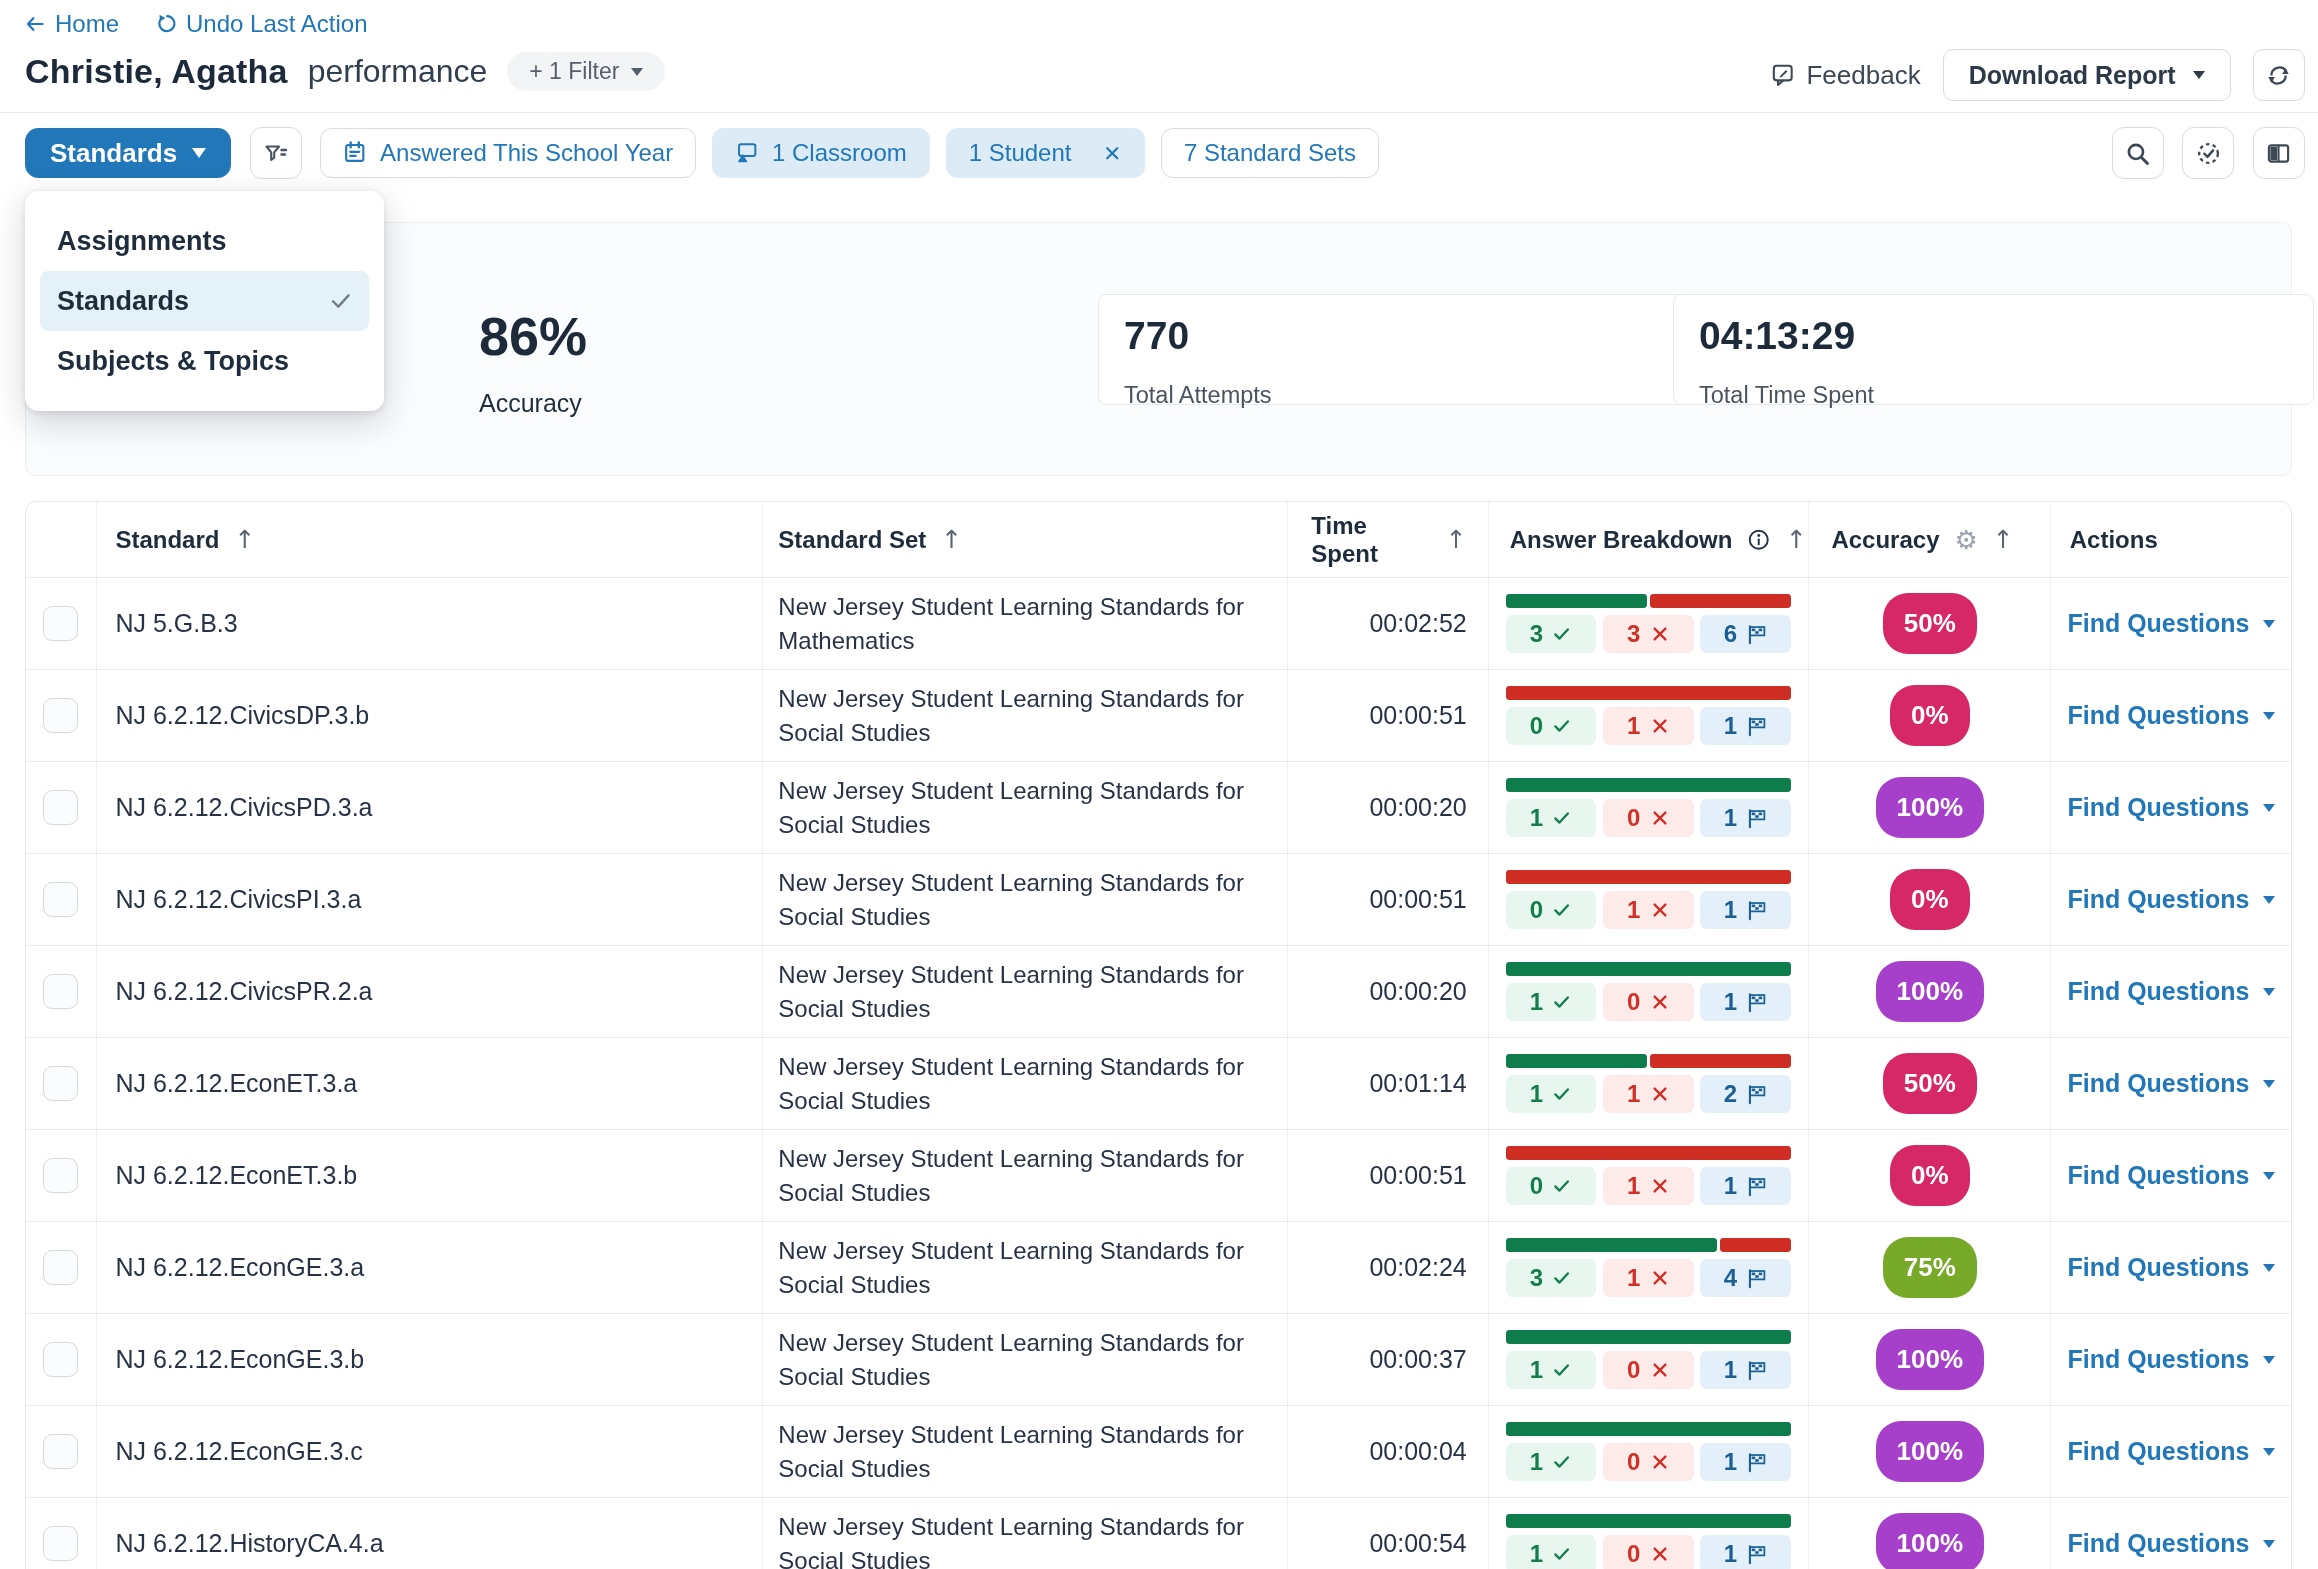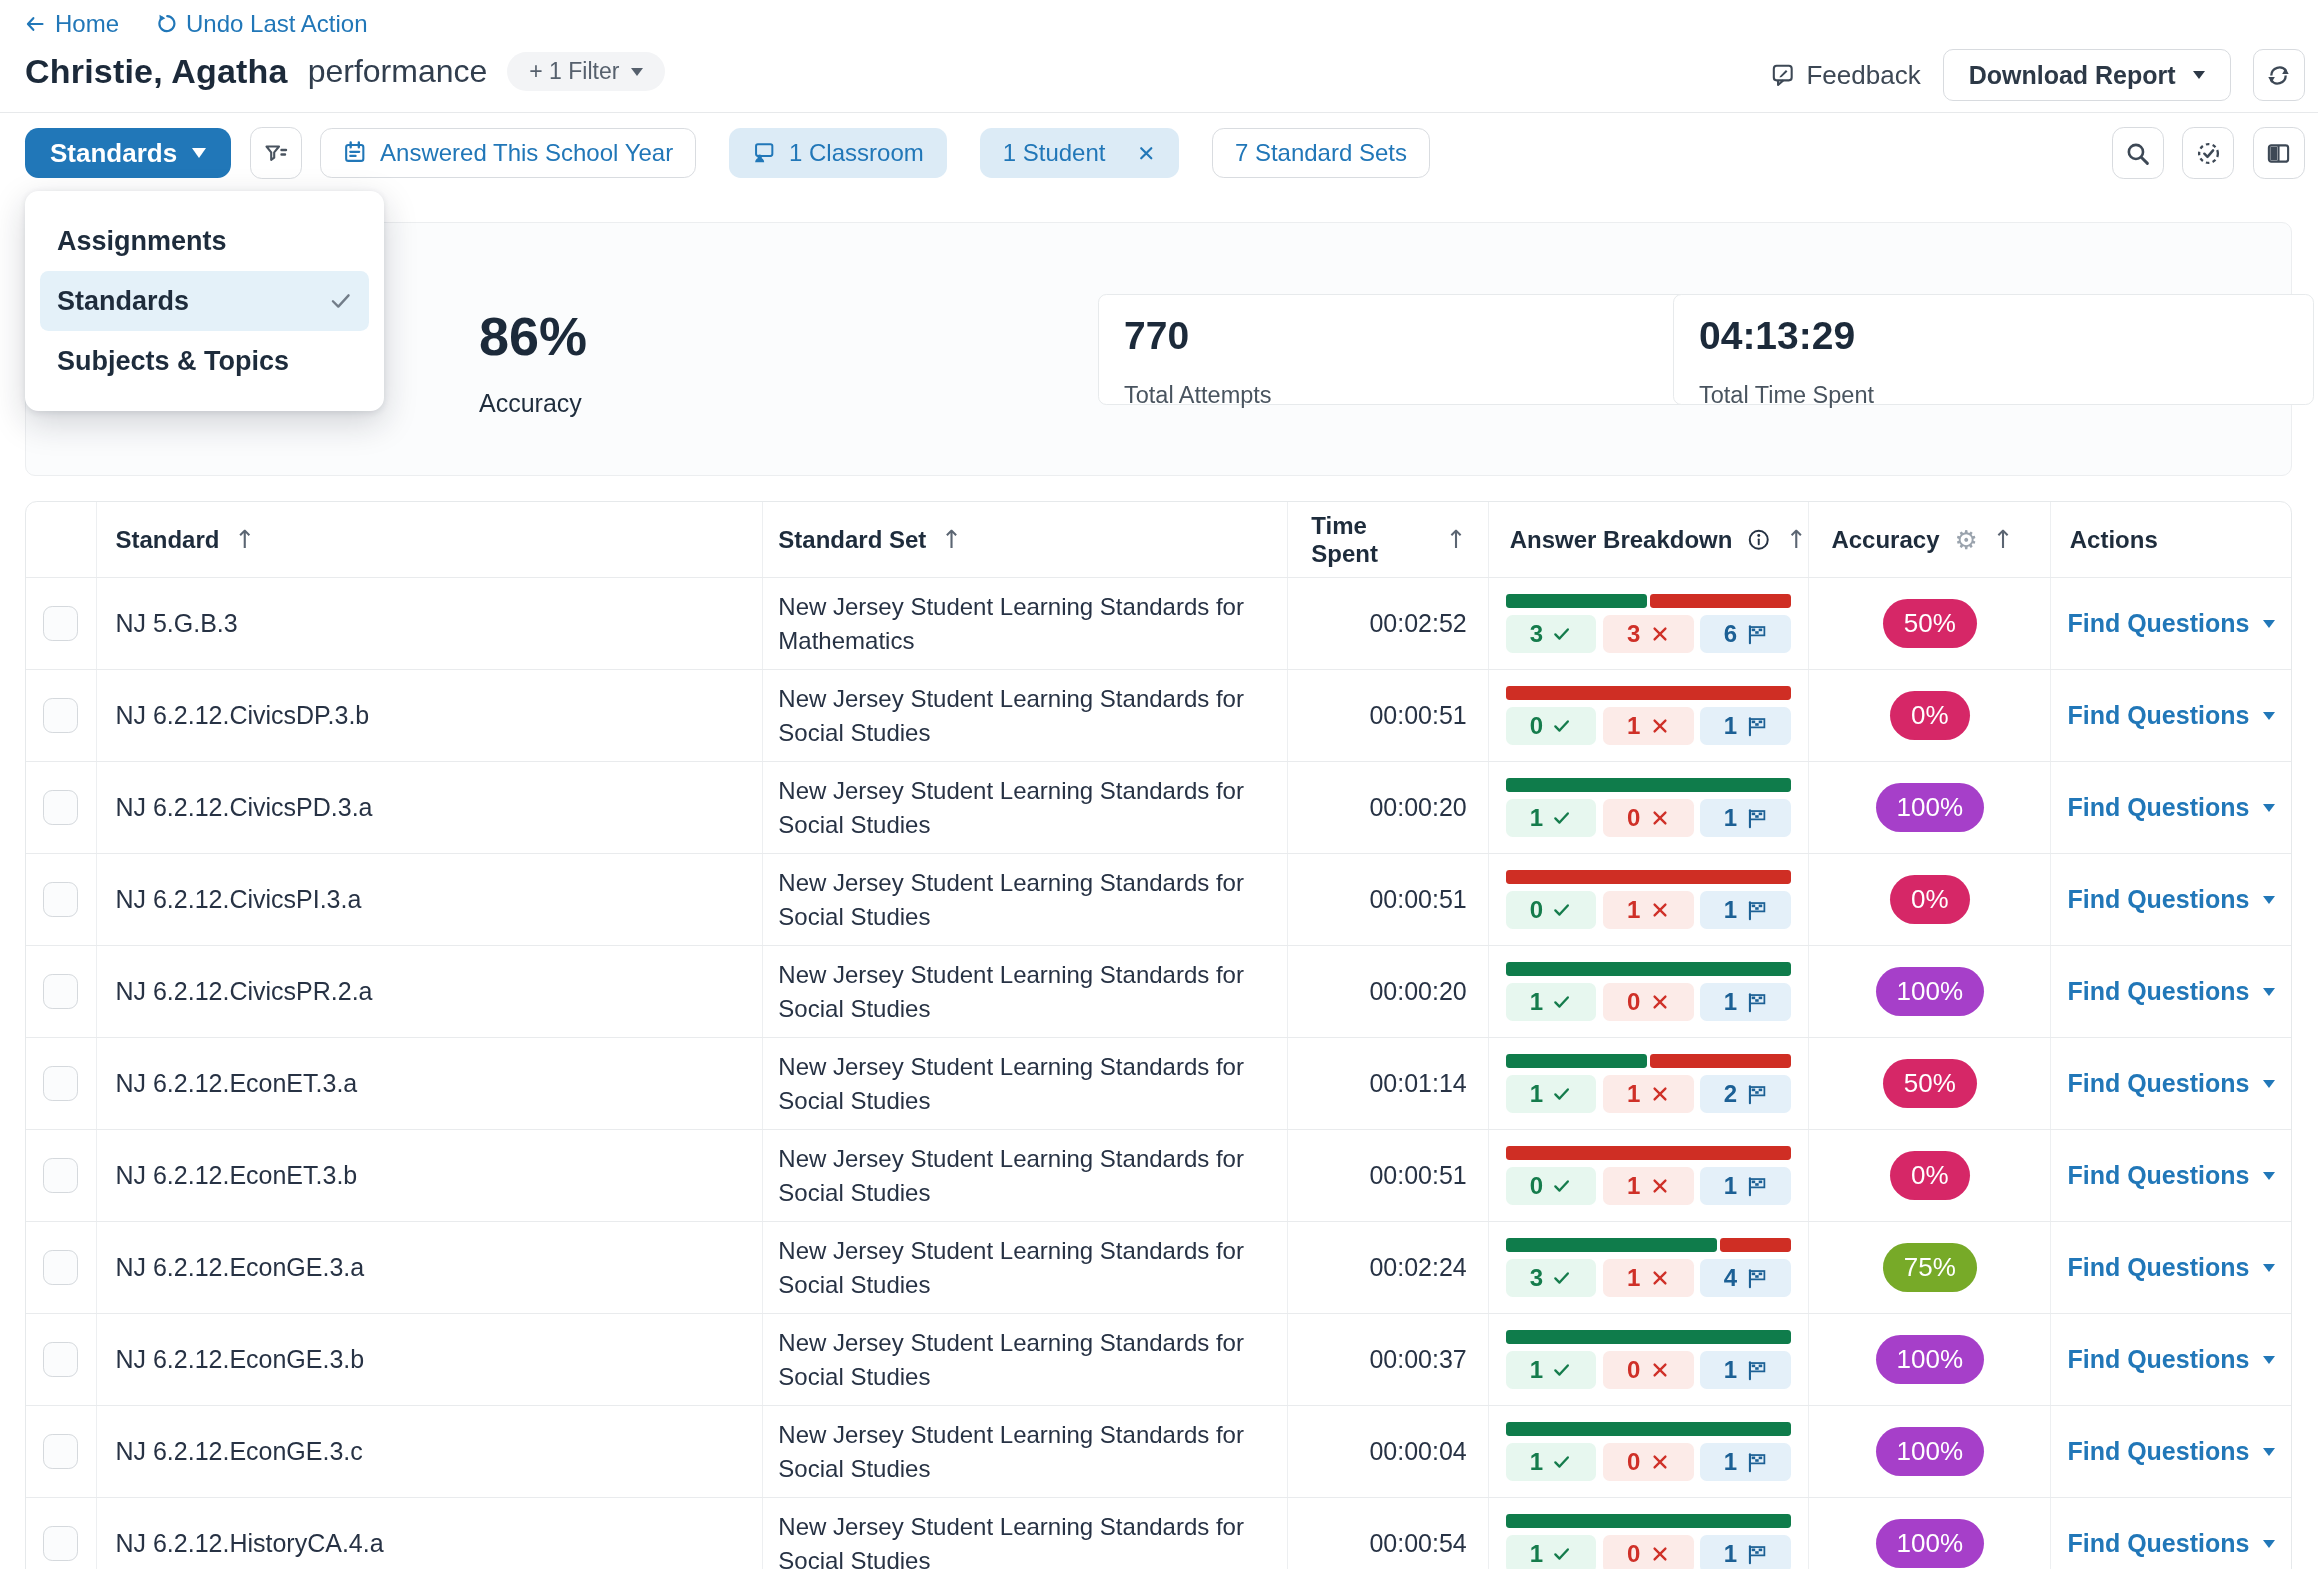--- a/index.html
+++ b/index.html
@@ -78,22 +78,22 @@
   .bd-seg { height:100%; border-radius:3.4px; }
   .bd-seg.green { background:#0f7c4b; }
   .bd-seg.red { background:#cf2e24; }
   .bd-pills { display:flex; gap:6.7px; }
   .pill { flex:1; height:38px; border-radius:6.7px; display:flex; align-items:center; justify-content:center;
     gap:9.2px; font-size:24px; font-weight:bold; }
   .pill.correct { background:#e7f7ef; color:#157c4c; }
   .pill.incorrect { background:#fcebe8; color:#cf3028; }
   .pill.flagged { background:#e4f0f9; color:#1c6095; }
 
-  .acc-pill { min-width:72px; height:49px; border-radius:25px; padding:0 21px; display:flex; align-items:center;
-    justify-content:center; color:#fff; font-size:26px; font-weight:normal; }
+  .acc-pill { min-width:72px; height:61px; border-radius:25px; padding:0 21px; display:flex; align-items:center;
+    justify-content:center; color:#fff; font-size:26px; font-weight:bold; }
   .acc-pink { background:#d62767; } .acc-purple { background:#a63fc9; } .acc-green { background:#77aa28; }
 
   .find-q { display:flex; align-items:center; gap:13.4px; color:#2177b8; font-size:25px; font-weight:bold; cursor:pointer; }
 
   
   .caret-down { width:0; height:0; border-left:7.6px solid transparent; border-right:7.6px solid transparent; border-top:10px solid currentColor; display:inline-block; }
   .caret-down.small { border-left-width:6.7px; border-right-width:6.7px; border-top-width:8.4px; }
   svg { display:block; }
 </style>
 </head>
@@ -219,21 +219,21 @@
 <div id="toolbar">
   <button id="view-selector">
     <span>Standards</span>
     <span class="caret-down" style="color:#fff"></span>
   </button>
   <div class="square-btn" style="border-radius:11.8px">
     <svg width="25" height="25" viewBox="0 0 25 22">
         <use href="#i-funnel"></use>
       </svg>
   </div>
-  <div id="chips-container" style="display: flex; gap: 33px; align-items: center;">
+  <div id="chips-container" style="display: flex; gap: 16px; align-items: center;">
       <div class="chip outline">
         <svg width="23.5" height="23.5" viewBox="0 0 26 26">
           <use href="#i-calendar"></use>
         </svg>
         <span>Answered This School Year</span>
       </div>
       <div class="chip filled">
         <svg width="23.5" height="23.5" viewBox="0 0 26 26">
           <use href="#i-classroom"></use>
         </svg>

